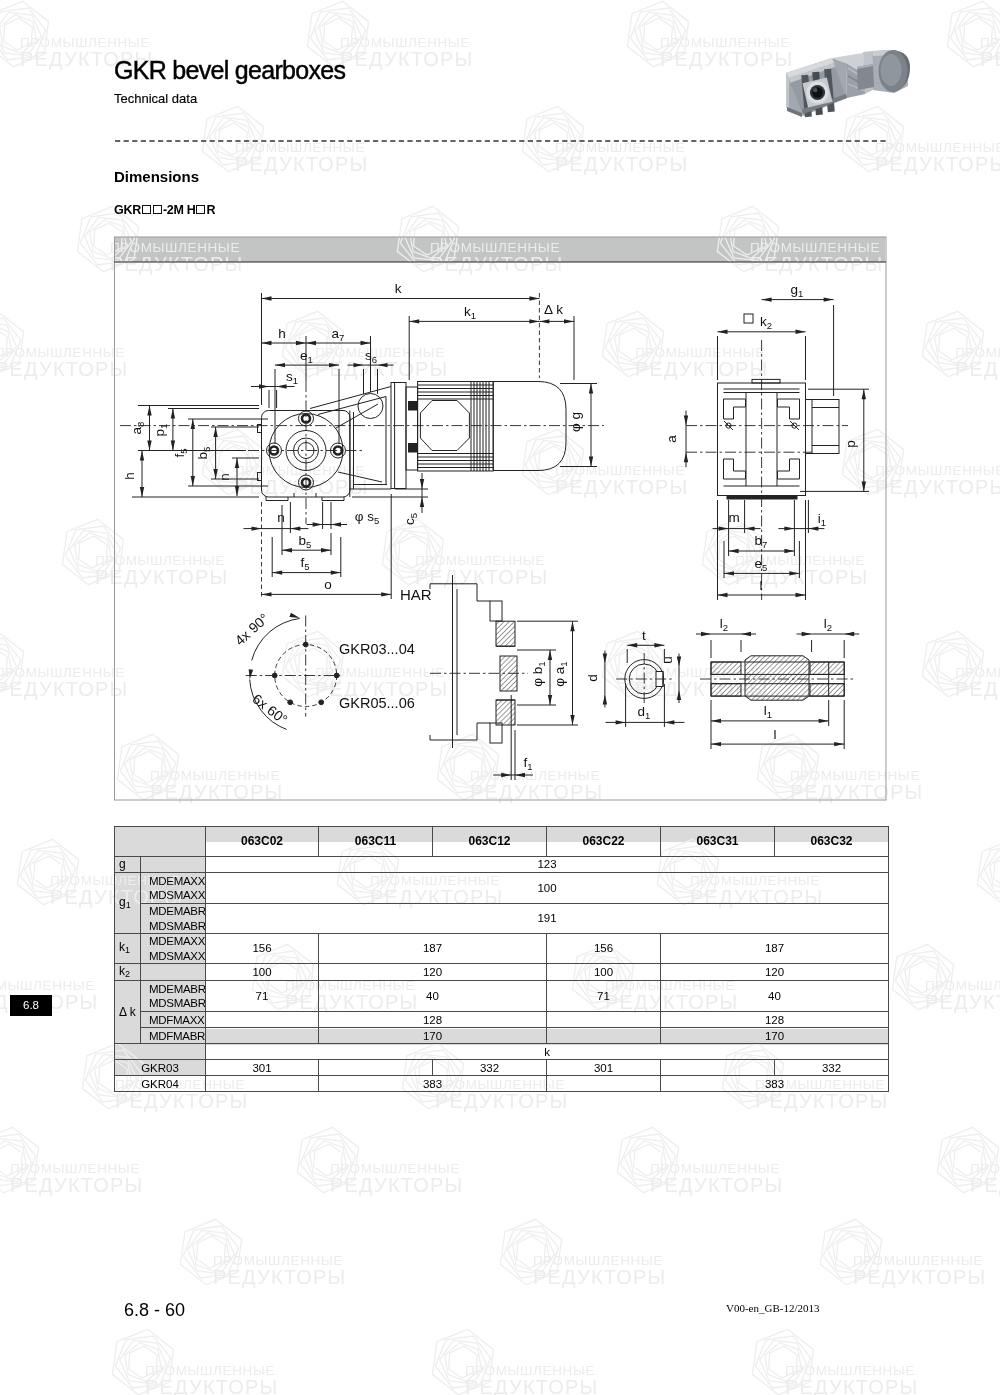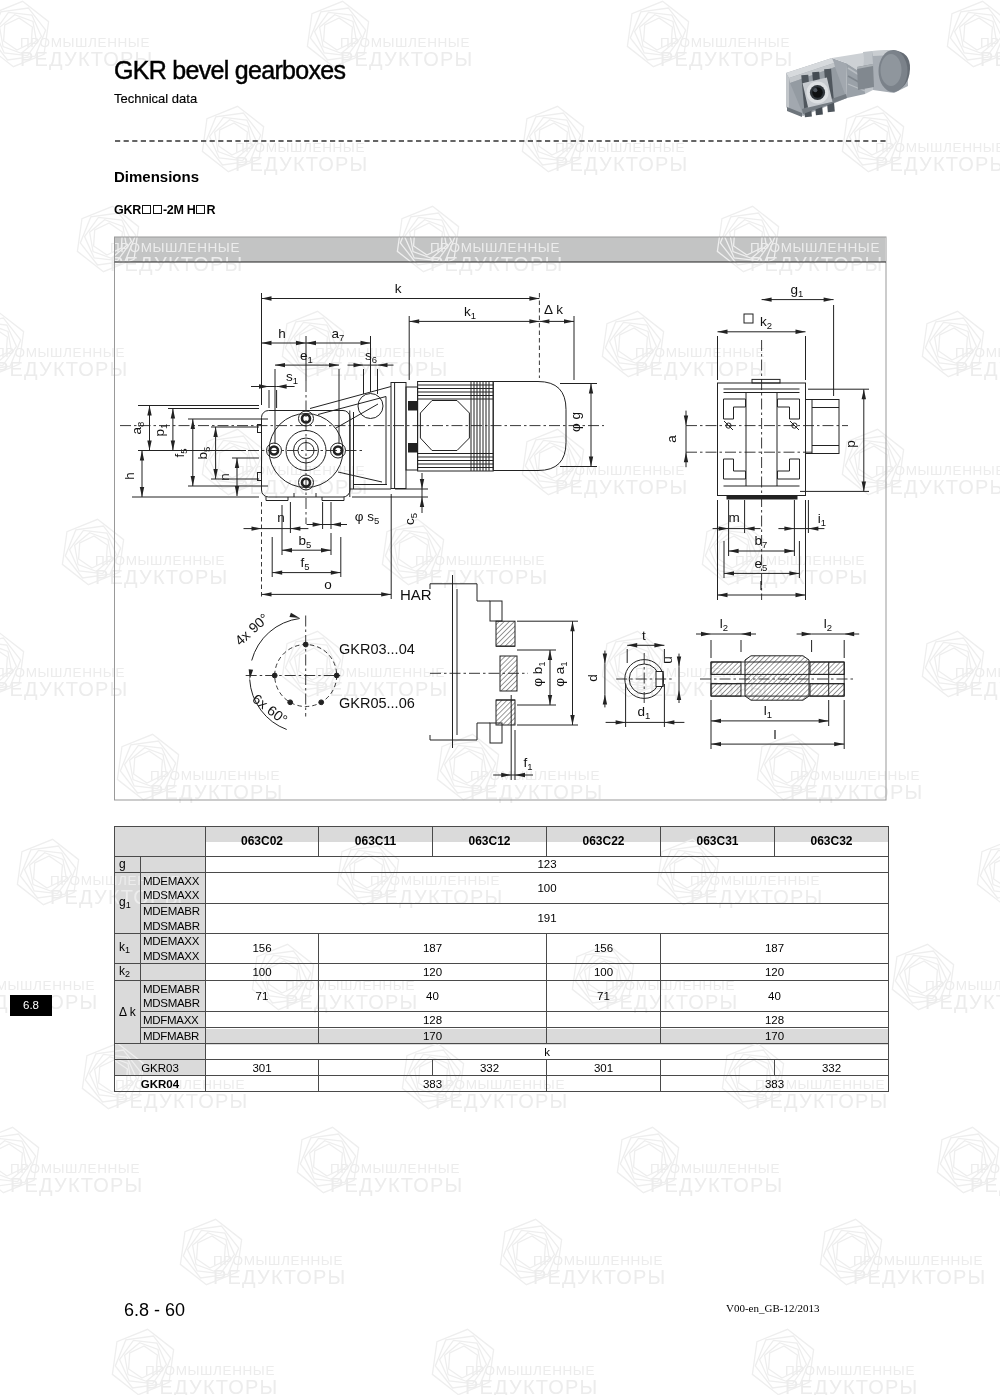--- a/index.html
+++ b/index.html
@@ -10,21 +10,21 @@
 #fills div{position:absolute;}
 #fills{z-index:1;}
 #content{z-index:5;}
 #draw text{font-family:"Liberation Sans",sans-serif;fill:#111;stroke:none;}
 svg{shape-rendering:geometricPrecision;}
 table.dt{border-collapse:collapse;table-layout:fixed;position:absolute;left:114px;top:826px;
   width:775px;font-size:11.5px;color:#000;z-index:5;}
 table.dt td{border:1px solid #4a4a4a;padding:0;margin:0;text-align:center;vertical-align:middle;
   line-height:1.25;background:transparent;overflow:hidden;}
 table.dt td.lb{text-align:left;padding-left:4px;font-size:12px;}
-table.dt td.sub{text-align:left;padding-left:2px;font-size:11.5px;letter-spacing:-0.3px;}
+table.dt td.sub{text-align:left;padding-left:8px;font-size:11.5px;letter-spacing:-0.3px;}
 table.dt td.hd{font-weight:bold;font-size:12px;}
 sub{font-size:9px;vertical-align:-2px;}
 .sq{display:inline-block;width:7px;height:7px;border:1.3px solid #111;margin:0 1px;}
 </style>
 </head>
 <body>
 
 <div id="fills" class="abs" style="left:0;top:0;width:1000px;height:1395px;">
 
 <div style="left:115px;top:237px;width:770px;height:25px;background:#c3c4c4;"></div>
@@ -746,21 +746,21 @@
         <td colspan="2" style="font-weight:normal;">GKR03</td>
         <td>301</td>
         <td></td>
         <td>332</td>
         <td>301</td>
         <td></td>
         <td>332</td>
       </tr>
 
 <tr style="height:16px">
-        <td colspan="2" style="font-weight:bold;">GKR04</td>
+        <td colspan="2" style="font-weight:normal;">GKR04</td>
         <td></td>
         <td colspan="2">383</td>
         <td></td>
         <td colspan="2">383</td>
       </tr>
 </tbody>
   </table>
 
 <div class="abs" style="left:10px;top:995px;width:42px;height:20.5px;background:#000;color:#fff;font-size:11.5px;text-align:center;line-height:20.5px;z-index:6;">6.8</div>
 

